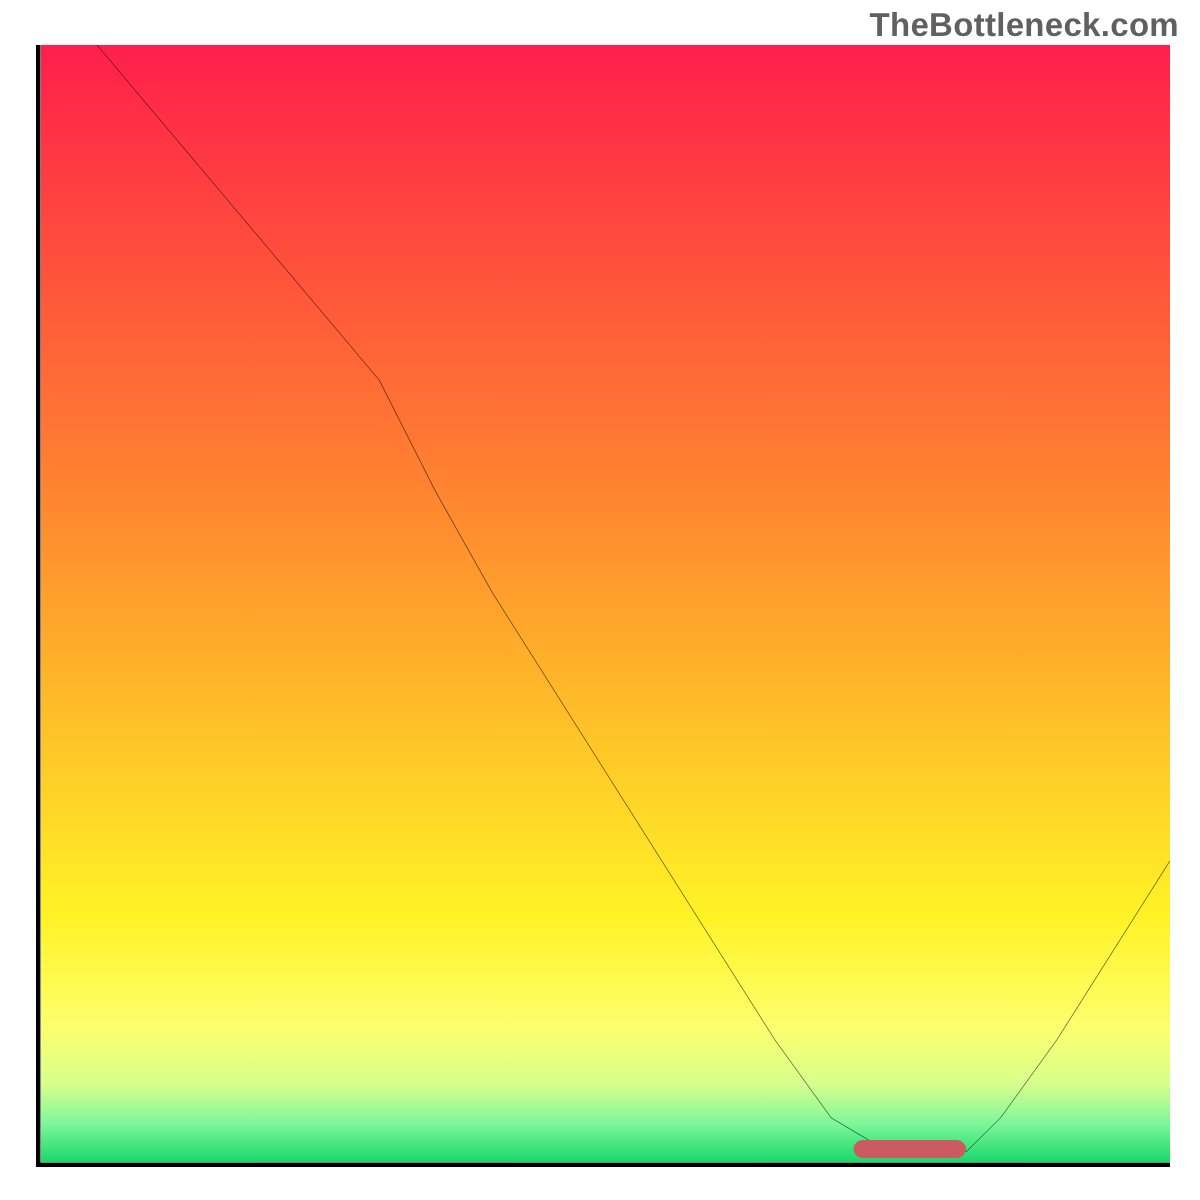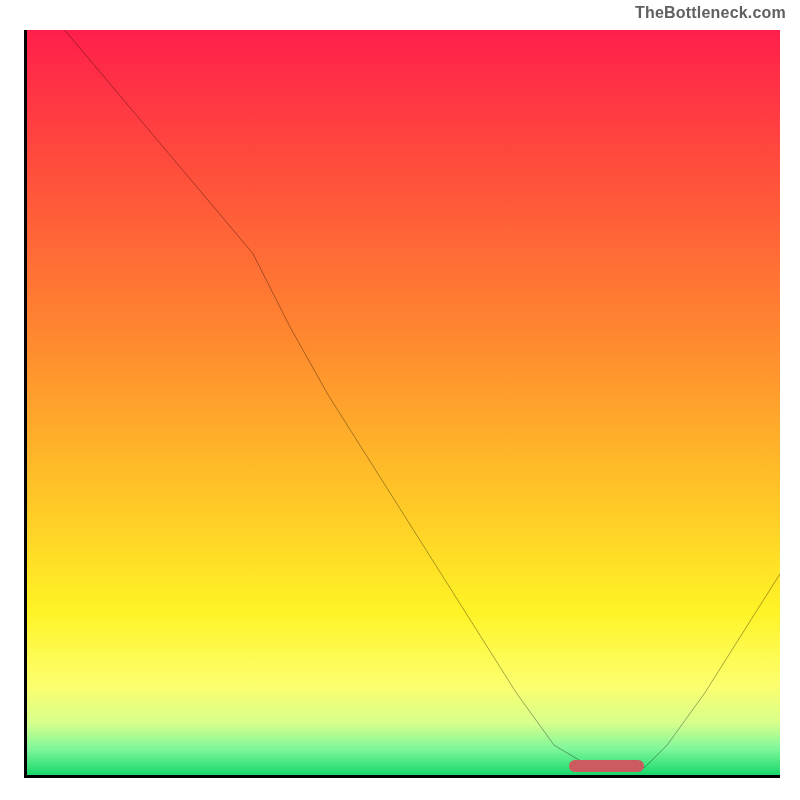--- a/index.html
+++ b/index.html
@@ -13,21 +13,21 @@
   }
   .container {
     position: relative;
     width: 800px;
     height: 800px;
   }
   .watermark {
     position: absolute;
     top: 4px;
     right: 14px;
-    font-size: 16px;
+    font-size: 22px;
     font-weight: 600;
     color: #606060;
     letter-spacing: 0.2px;
   }
   .plot {
     position: absolute;
     left: 24px;
     top: 30px;
     width: 756px;
     height: 748px;

